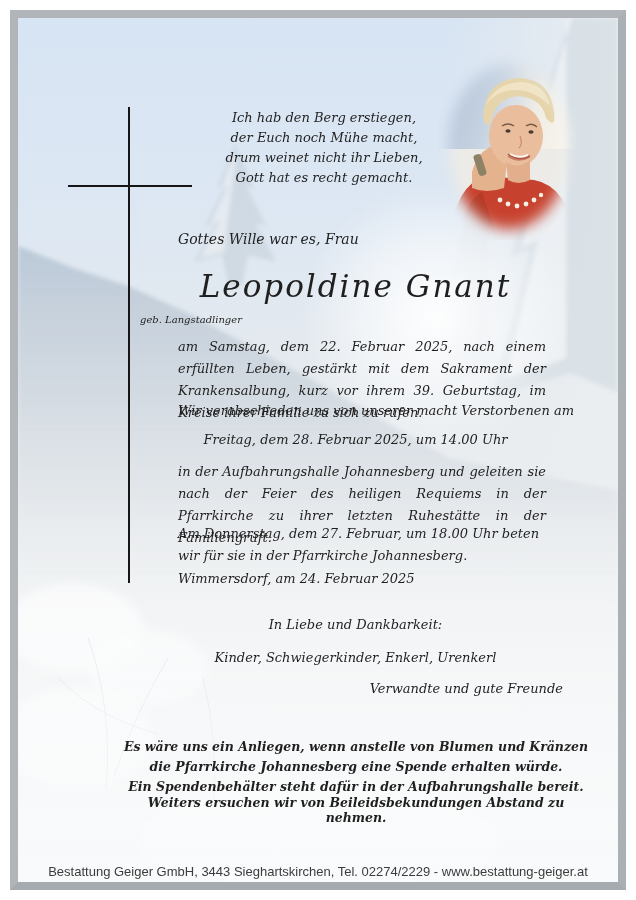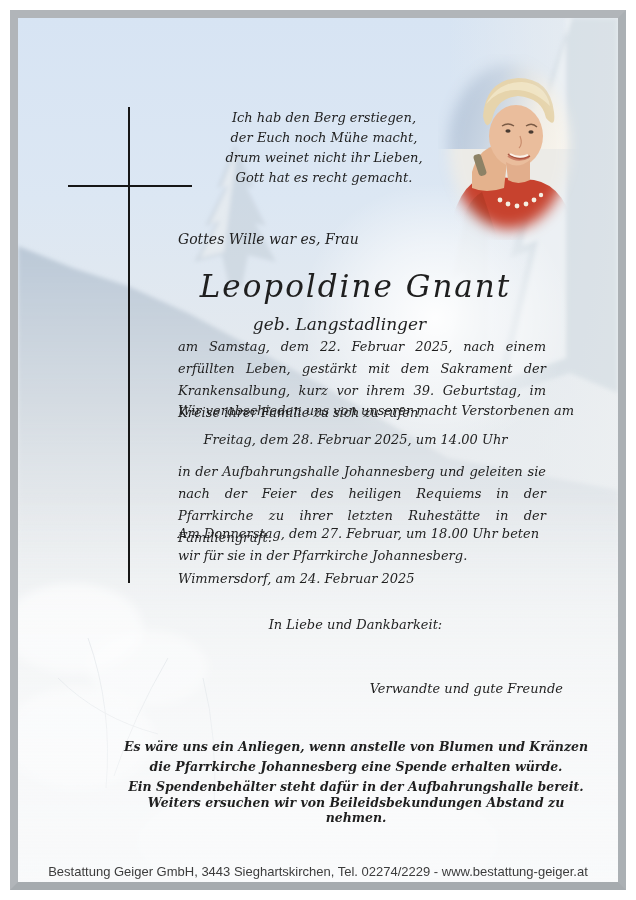--- a/index.html
+++ b/index.html
@@ -13,21 +13,21 @@
   
   .cross-v{position:absolute;left:110px;top:89px;width:2px;height:476px;background:#161616;z-index:2;}
   .cross-h{position:absolute;left:50px;top:167px;width:124px;height:2px;background:#161616;z-index:2;}
   
   .portrait{position:absolute;left:420px;top:36px;width:142px;height:186px;z-index:1;}
   
   .txt{position:absolute;z-index:3;color:#1f1f1f;font-style:italic;}
   .poem{left:120px;top:90px;width:372px;text-align:center;font-size:13px;line-height:20px;}
   .intro{left:160px;top:213px;font-size:14px;}
   .name{left:130px;top:250px;width:415px;text-align:center;font-size:31px;letter-spacing:2px;}
-  .maiden{left:114px;top:296px;width:415px;text-align:center;font-size:17px;}
+  .maiden{left:122px;top:296px;width:415px;font-size:10px;}
   .p-just{left:160px;width:368px;font-size:13px;line-height:22px;text-align:justify;}
   .p1{top:318px;}
   .p2{left:160px;top:385px;font-size:13px;}
   .when{left:130px;top:414px;width:415px;text-align:center;font-size:13px;}
   .p3{top:443px;}
   .p4{left:160px;top:505px;width:368px;font-size:13px;line-height:22px;}
   .placedate{left:160px;top:553px;font-size:13px;}
   .closing{left:130px;top:599px;width:415px;text-align:center;font-size:13px;}
   .mourn1{left:130px;top:632px;width:415px;text-align:center;font-size:13px;}
   .mourn2{left:130px;top:663px;width:415px;text-align:right;font-size:13px;}
@@ -188,20 +188,21 @@
     <div class="txt maiden">geb. Langstadlinger</div>
 
     <div class="txt p-just p1">am Samstag, dem 22. Februar 2025, nach einem erfüllten Leben, gestärkt mit dem Sakrament der Krankensalbung, kurz vor ihrem 39. Geburtstag, im Kreise ihrer Familie zu sich zu rufen.</div>
     <div class="txt p2">Wir verabschieden uns von unserer macht Verstorbenen am</div>
     <div class="txt when">Freitag, dem 28. Februar 2025, um 14.00 Uhr</div>
     <div class="txt p-just p3">in der Aufbahrungshalle Johannesberg und geleiten sie nach der Feier des heiligen Requiems in der Pfarrkirche zu ihrer letzten Ruhestätte in der Familiengruft.</div>
     <div class="txt p4">Am Donnerstag, dem 27. Februar, um 18.00 Uhr beten wir für sie in der Pfarrkirche Johannesberg.</div>
     <div class="txt placedate">Wimmersdorf, am 24. Februar 2025</div>
 
     <div class="txt closing">In Liebe und Dankbarkeit:</div>
+    <div class="txt mourn1">Kinder, Schwiegerkinder, Enkerl, Urenkerl</div>
     <div class="txt mourn2">Verwandte und gute Freunde</div>
 
     <div class="txt donation">
       <div>Es wäre uns ein Anliegen, wenn anstelle von Blumen und Kränzen</div>
       <div>die Pfarrkirche Johannesberg eine Spende erhalten würde.</div>
       <div>Ein Spendenbehälter steht dafür in der Aufbahrungshalle bereit.</div>
     </div>
     <div class="txt condolence">Weiters ersuchen wir von Beileidsbekundungen Abstand zu nehmen.</div>
 
     <div class="txt footer">Bestattung Geiger GmbH, 3443 Sieghartskirchen, Tel. 02274/2229 - www.bestattung-geiger.at</div>

